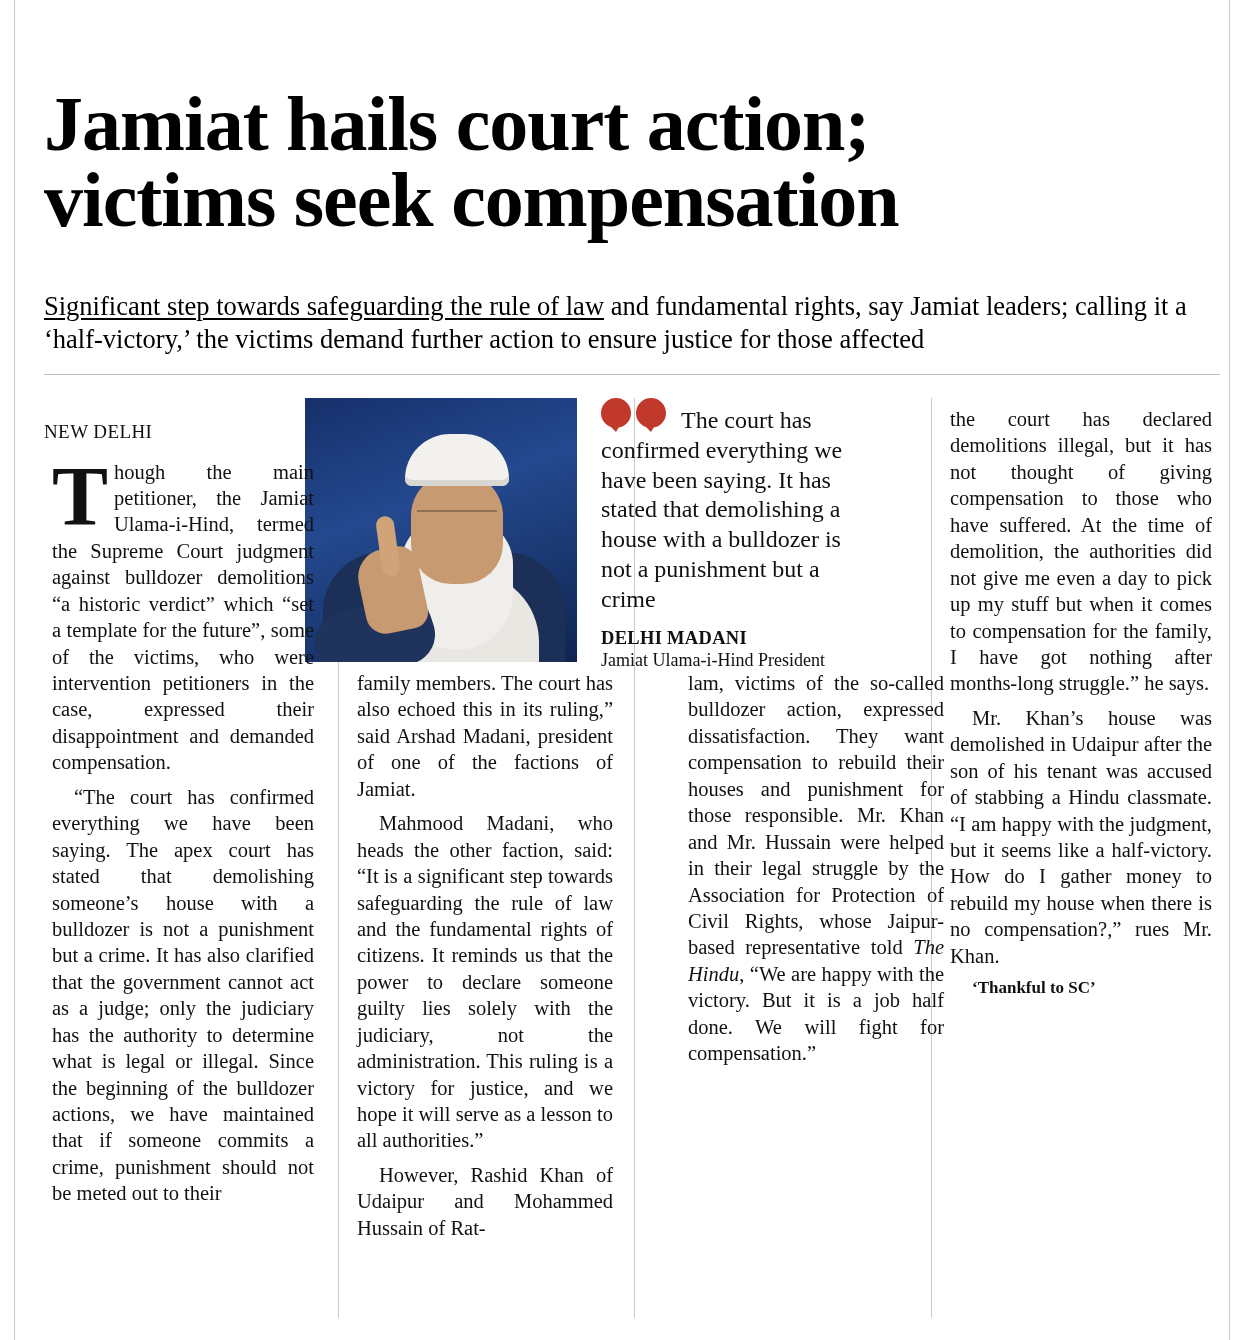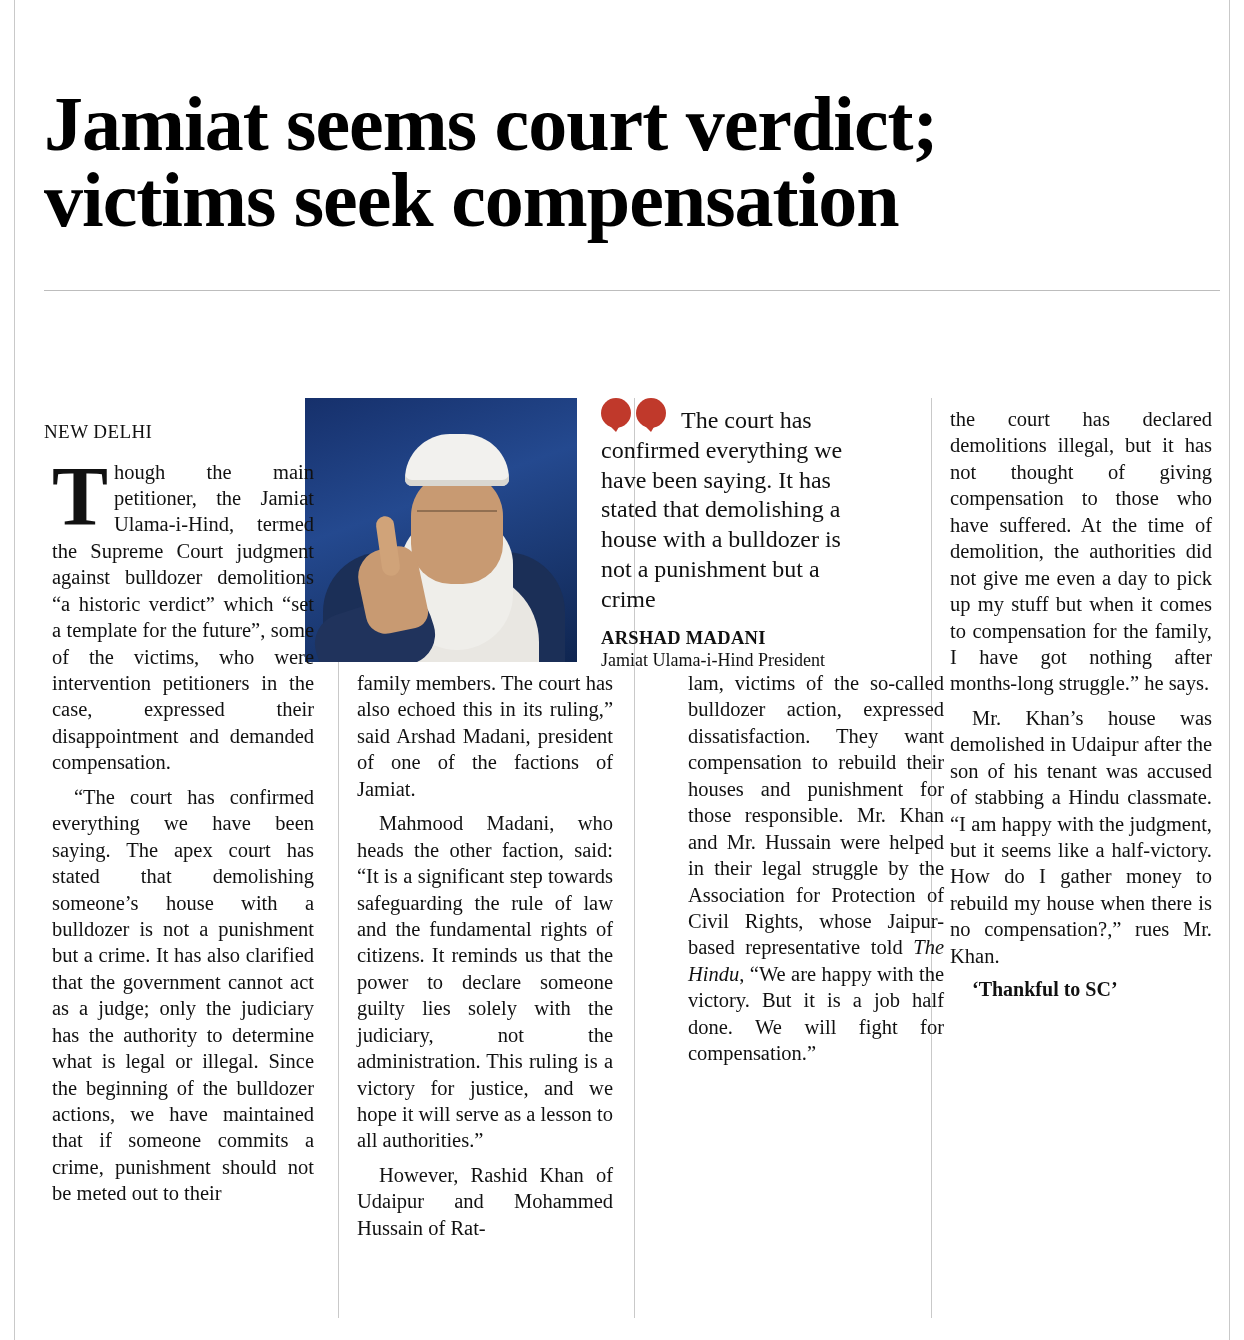--- a/index.html
+++ b/index.html
@@ -238,41 +238,44 @@
     font-size: 18.5px;
     letter-spacing: 0.3px;
   }
   .pq-attrib-role {
     font-size: 18px;
     line-height: 1.25;
   }
 
   .subhead {
     font-weight: bold;
-    font-size: 20px;
+    font-size: 17px;
     margin-top: 14px;
     margin-bottom: 1px;
     text-indent: 0;
   }
   em { font-style: italic; }
 </style>
 </head>
 <body>
 
 <div class="page">
 
   <div class="edge-rule left"></div>
   <div class="edge-rule right"></div>
 
   <div class="content">
     <h1 class="headline">
-      <span>Jamiat seems court verdict;</span>
+      <span>Jamiat hails court action;</span>
       <span class="l2">victims seek compensation</span>
     </h1>
 
+    <div class="deck">
+      <span class="underline">Significant step towards safeguarding the rule of law</span><span> and fundamental rights, say Jamiat leaders; calling it a ‘half-victory,’ the victims demand further action to ensure justice for those affected</span>
+    </div>
 
     <div class="rule-under-deck"></div>
   </div>
 
   <div class="col-divider" style="left:338px; top:398px; height:920px;"></div>
   <div class="col-divider" style="left:634px; top:398px; height:920px;"></div>
   <div class="col-divider" style="left:931px; top:398px; height:920px;"></div>
 
   <div class="photo-wrap">
     <div class="photo">
@@ -295,21 +298,21 @@
         <svg width="74" height="34" viewBox="0 0 74 34" aria-hidden="true">
           <g fill="#c0392b">
             <circle cx="15" cy="15" r="15"></circle>
             <circle cx="50" cy="15" r="15"></circle>
             <path d="M3 22 L15 34 L22 22 Z"></path>
             <path d="M38 22 L50 34 L57 22 Z"></path>
           </g>
         </svg>
       </span><span>The court has confirmed everything we have been saying. It has stated that demolishing a house with a bulldozer is not a punishment but a crime</span>
     </div>
-    <div class="pq-attrib-name">ARSHAD MADANI</div>
+    <div class="pq-attrib-name">DELHI MADANI</div>
     <div class="pq-attrib-role">Jamiat Ulama-i-Hind President</div>
   </div>
 
   <div class="cols">
 
     <div class="col" id="col1">
       <div class="dateline">NEW DELHI</div>
 
       <p class="first dropcap-para"><span class="dropcap">T</span><span>hough the main petitioner, the Jamiat Ulama-i-Hind, termed the Supreme Court judgment against bulldozer demolitions “a historic verdict” which “set a template for the future”, some of the victims, who were intervention petitioners in the case, expressed their disappointment and demanded compensation.</span></p>
 

